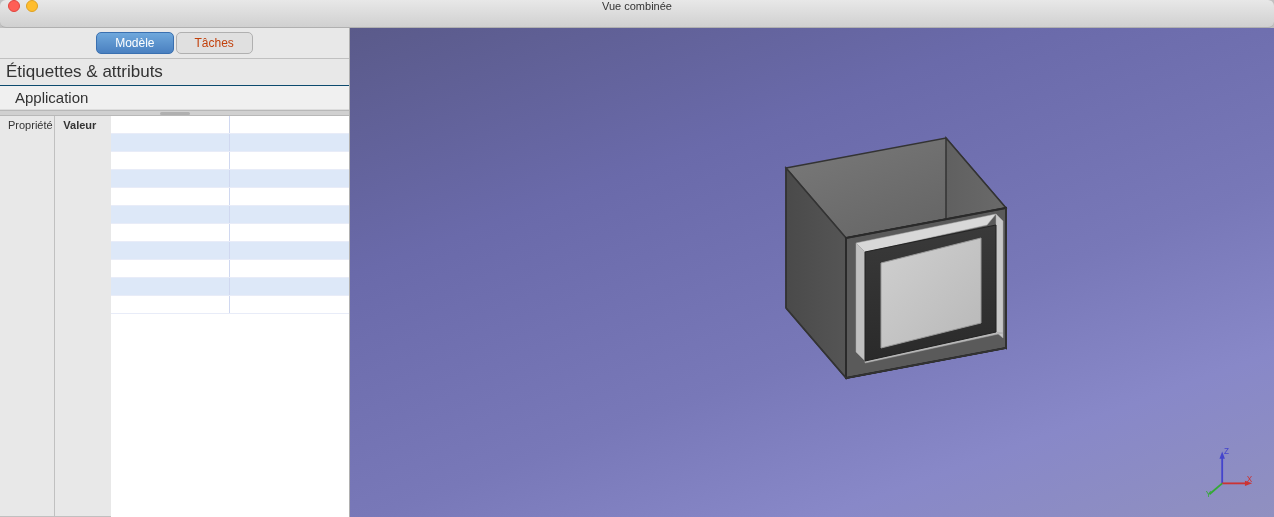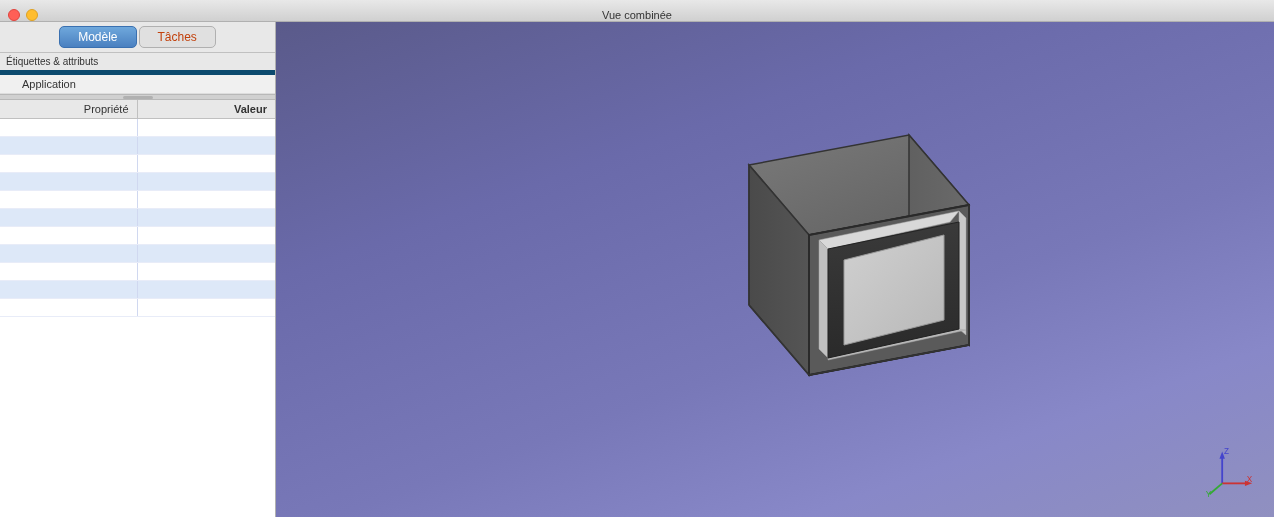--- a/index.html
+++ b/index.html
@@ -9,28 +9,29 @@
       overflow: hidden;
       font-family: -apple-system, 'Helvetica Neue', Arial, sans-serif;
       font-size: 12px;
       display: flex;
       flex-direction: column;
       background: #c0c0c0;
     }
 
     
     .title-bar {
-      height: 22px;
+      height: 28px;
       background: linear-gradient(to bottom, #e8e8e8, #d0d0d0);
       border-bottom: 1px solid #b0b0b0;
       display: flex;
-      align-items: flex-end;
+      align-items: flex-start;
       justify-content: center;
       position: relative;
       flex-shrink: 0;
+      border-radius: 6px;
     }
     .title-bar-buttons {
       position: absolute;
       left: 8px;
       display: flex;
       gap: 6px;
       align-items: center;
     }
     .tb-btn {
       width: 12px;
@@ -49,21 +50,21 @@
 
     
     .main-layout {
       display: flex;
       flex: 1;
       overflow: hidden;
     }
 
     
     .left-panel {
-      width: 276px;
+      width: 350px;
       flex-shrink: 0;
       display: flex;
       flex-direction: column;
       background: #f0f0f0;
       border-right: 1px solid #b0b0b0;
     }
 
     
     .tabs-bar {
       display: flex;
@@ -85,28 +86,28 @@
     }
     .tab-btn.active {
       background: linear-gradient(to bottom, #6fa8dc, #4a80c0);
       color: white;
       border-color: #3a70b0;
     }
 
     
     .section-label {
       padding: 3px 6px;
-      font-size: 10px;
+      font-size: 17px;
       color: #333;
       background: #e8e8e8;
-      border-bottom: 5px solid #0c4a6e;
+      border-bottom: 1px solid #0c4a6e;
     }
     .app-label {
-      padding: 3px 22px;
-      font-size: 11px;
+      padding: 3px 15px;
+      font-size: 15px;
       color: #333;
       background: #f0f0f0;
       border-bottom: 1px solid #ddd;
     }
 
     
     .tree-view {
       flex: 1;
       overflow-y: auto;
       background: #ffffff;
@@ -195,23 +196,22 @@
       height: 3px;
       background: #b0b0b0;
       border-radius: 2px;
     }
 
     
     .props-panel {
       flex: 1;
       overflow: hidden;
       display: flex;
-      flex-direction: column;
+      flex-direction: row;
       background: #ffffff;
-      text-align: right;
     }
     .props-header {
       display: flex;
       background: #e8e8e8;
       border-bottom: 1px solid #c0c0c0;
       flex-shrink: 0;
     }
     .props-col-header {
       padding: 3px 8px;
       font-size: 11px;

